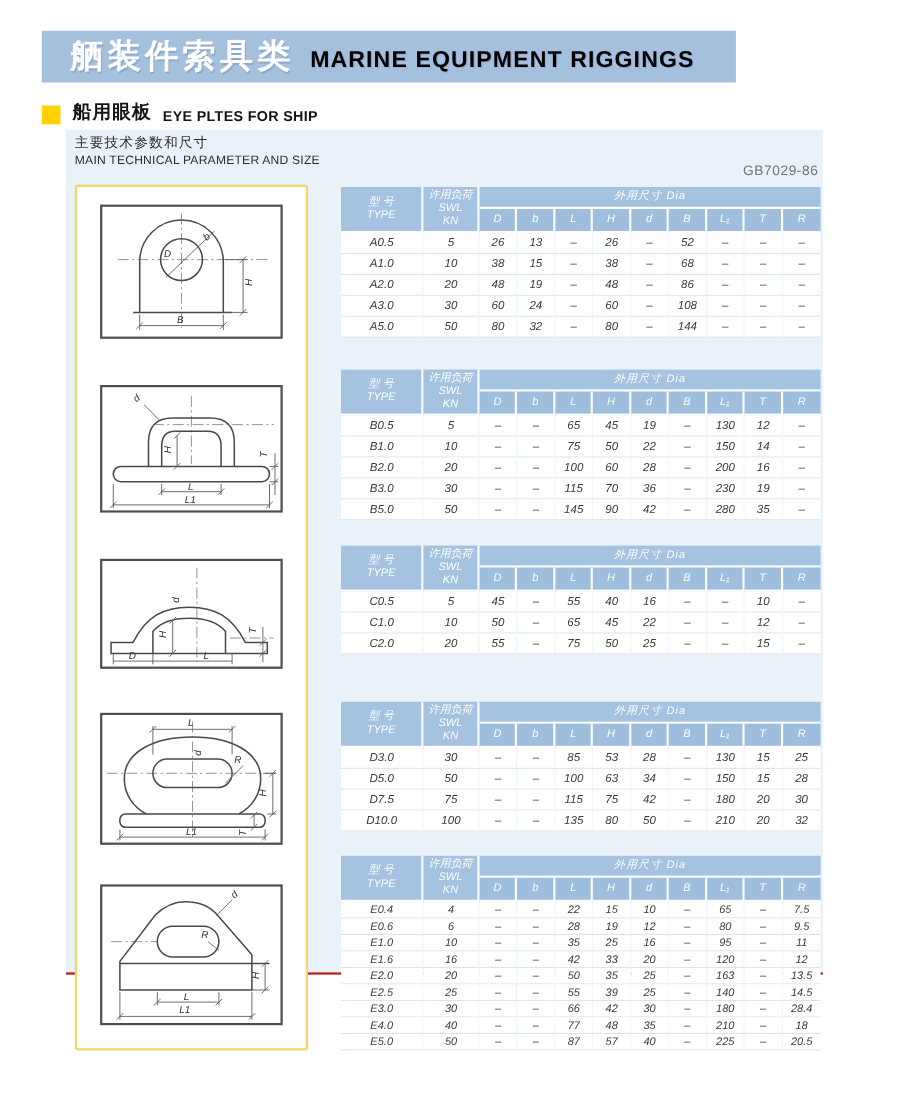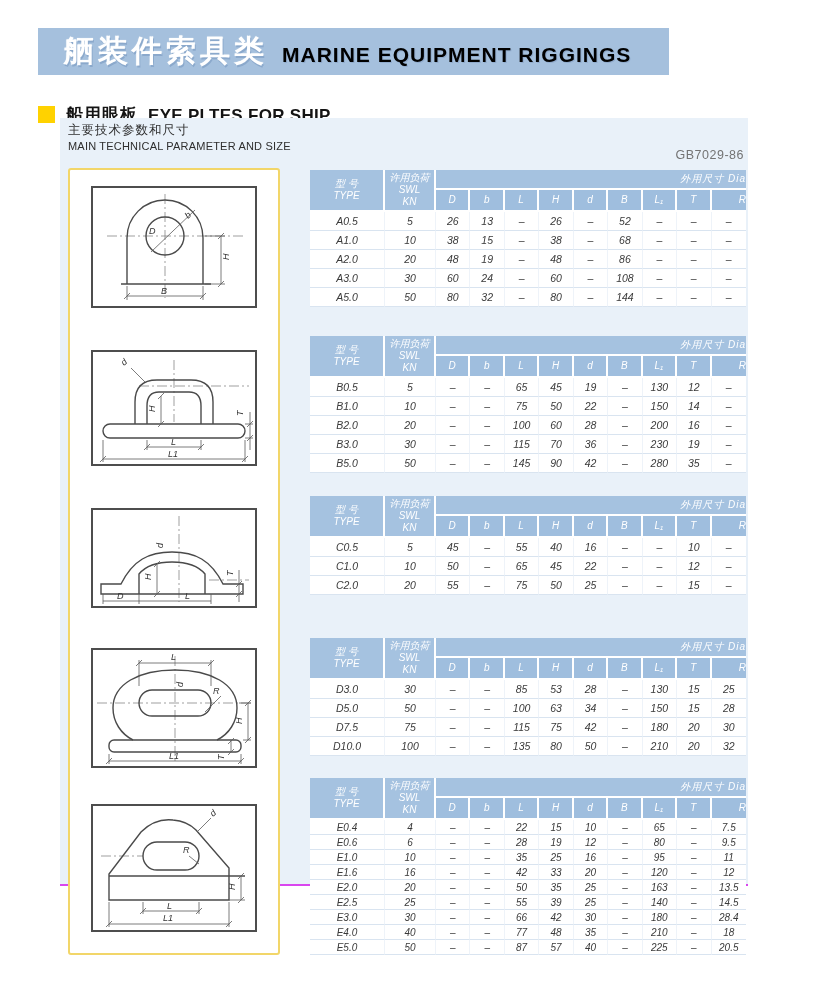--- a/index.html
+++ b/index.html
@@ -9,28 +9,28 @@
 
   
   .banner { position:absolute; left:38px; top:28px; width:631px; height:47px;
             background:#a5c0dd; display:flex; align-items:center; padding-left:26px; }
   .banner-zh { font-size:30px; font-weight:bold; color:#fff; letter-spacing:4px;
                text-shadow:1px 2px 0 #8ba9cc, 0 0 1px #ffffff; }
   .banner-en { font-size:21px; font-weight:bold; color:#000000; letter-spacing:1px;
                margin-left:14px; margin-top:6px; text-shadow:1px 1px 0 #90abcd; }
 
   
-  .section-row { position:absolute; left:38px; top:102px; display:flex; align-items:center; }
+  .section-row { position:absolute; left:38px; top:90px; display:flex; align-items:flex-end; }
   .yellow-square { width:17px; height:17px; background:#ffd200; margin-right:11px; }
   .section-zh { font-size:17px; font-weight:bold; color:#141414; letter-spacing:1px; }
-  .section-en { font-size:17px; font-weight:bold; color:#141414; margin-left:10px; margin-top:4px; letter-spacing:.3px; }
+  .section-en { font-size:13px; font-weight:bold; color:#141414; margin-left:10px; margin-top:4px; letter-spacing:.3px; }
 
   
   .panel { position:absolute; left:60px; top:118px; width:688px; height:768px;
-           background:#e9f1f9; border-bottom:2px solid #d946ef; }
+           background:#e9f1f9; border-bottom:2px solid #b91c1c; }
   .param-zh  { position:absolute; left:8px;  top:4px;  font-size:12.5px; color:#2e2e2e; letter-spacing:1px; }
   .param-en  { position:absolute; left:8px;  top:22px; font-size:11px;   color:#2e2e2e; letter-spacing:.2px; }
   .standard  { position:absolute; right:4px; top:30px; font-size:12.5px; color:#737373; letter-spacing:.5px; }
 
   
   .diagram-box { position:absolute; left:8px; top:50px; width:212px; height:787px;
                  background:#fff; border:2px solid #f2d669; border-radius:3px; }
   .fig { position:absolute; left:21px; width:166px; border:2px solid #4d4d4d; background:#fff; }
   .fig svg { display:block; }
   .fig-a { top:16px;  height:122px; }
@@ -44,21 +44,21 @@
   .dlabel{ font-size:9px; fill:#333; font-style:italic; }
 
   
   .tbl-wrap { position:absolute; left:250px; width:436px;font-style:italic; }
   .tbl-a { top:52px; } .tbl-b { top:218px; } .tbl-c { top:378px; } .tbl-d { top:520px; } .tbl-e { top:660px; }
   table.data-table { border-collapse:separate; border-spacing:0; width:436px; table-layout:fixed; }
   .data-table col.c-type { width:75px; } .data-table col.c-swl { width:51px; }
   .data-table th { background:#a5c2e0; color:#fff; font-weight:normal; font-size:10px;
                    text-align:center; vertical-align:middle; line-height:1.2;
                    border-right:2px solid #fff; border-bottom:2px solid #fff; padding:0; }
-  .data-table th:last-child { border-right:none;text-align:right; }
+  .data-table th:last-child { border-right:none; }
   .data-table th.th-span { height:20px; letter-spacing:1px; }
   .data-table th.th-dim  { height:22px; background:#9fbede; }
   .data-table td { background:#fff; color:#3a3a3a; font-size:10.5px; text-align:center;
                    vertical-align:middle; height:19px; padding:0;
                    border-bottom:1px solid #d9e4f0; border-right:1px solid #eef3f9; }
   .data-table td:last-child { border-right:none; }
   .data-table.compact td { height:15px; font-size:10px; }
 </style>
 </head>
 <body>

